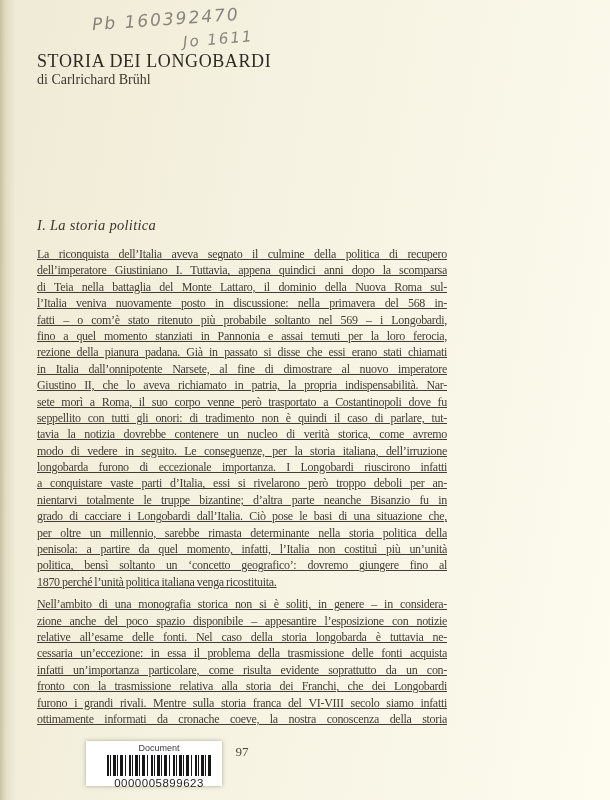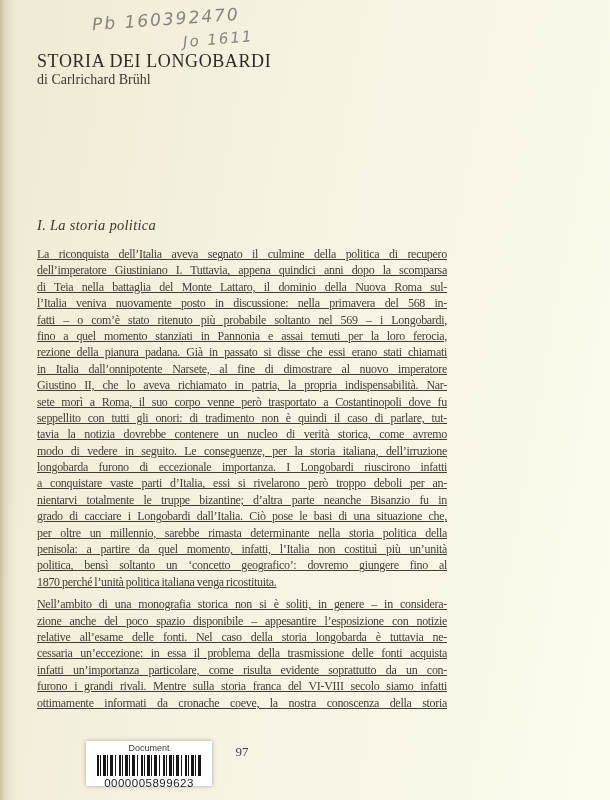--- a/index.html
+++ b/index.html
@@ -47,20 +47,21 @@
   .page-number{
     position:absolute;left:37px;top:744px;width:410px;
     text-align:center;font-size:13px;color:#4a453b;
   }
   .barcode-sticker{
     position:absolute;left:86px;top:741px;width:126px;height:45px;
     background:#ffffff;
     box-shadow:0 0 4px rgba(110,104,78,.55);
     text-align:center;
     font-family:"Liberation Sans", sans-serif;
+    padding-left:10px;
   }
   .barcode-label{font-size:9px;color:#3a3a3a;line-height:11px;margin-top:2px;}
   .barcode-bars{
     height:21px;margin:1px 11px 0 11px;
     background:repeating-linear-gradient(90deg,
       #161616 0 2px,#fff 2px 3px,
       #161616 3px 4px,#fff 4px 6px,
       #161616 6px 9px,#fff 9px 10px,
       #161616 10px 11px,#fff 11px 13px,
       #161616 13px 16px,#fff 16px 18px,
@@ -106,20 +107,21 @@
         <div class="line">penisola: a partire da quel momento, infatti, l’Italia non costituì più un’unità</div>
         <div class="line">politica, bensì soltanto un ‘concetto geografico’: dovremo giungere fino al</div>
         <div class="line">1870 perché l’unità politica italiana venga ricostituita.</div>
       </div>
     <div class="para">
         <div class="line">Nell’ambito di una monografia storica non si è soliti, in genere – in considera-</div>
         <div class="line">zione anche del poco spazio disponibile – appesantire l’esposizione con notizie</div>
         <div class="line">relative all’esame delle fonti. Nel caso della storia longobarda è tuttavia ne-</div>
         <div class="line">cessaria un’eccezione: in essa il problema della trasmissione delle fonti acquista</div>
         <div class="line">infatti un’importanza particolare, come risulta evidente soprattutto da un con-</div>
+        <div class="line">fronto con la trasmissione relativa alla storia dei Franchi, che dei Longobardi</div>
         <div class="line">furono i grandi rivali. Mentre sulla storia franca del VI-VIII secolo siamo infatti</div>
         <div class="line">ottimamente informati da cronache coeve, la nostra conoscenza della storia</div>
       </div>
   </div>
 
   <div class="page-number">97</div>
 
   <div class="barcode-sticker">
     <div class="barcode-label">Document</div>
     <div class="barcode-bars"></div>

